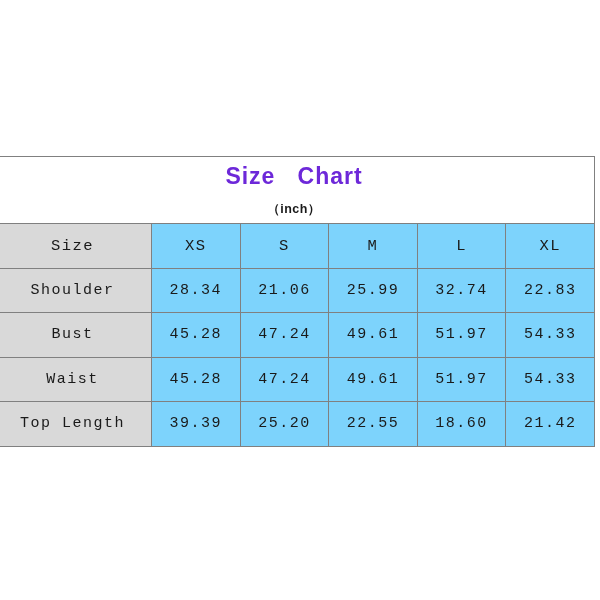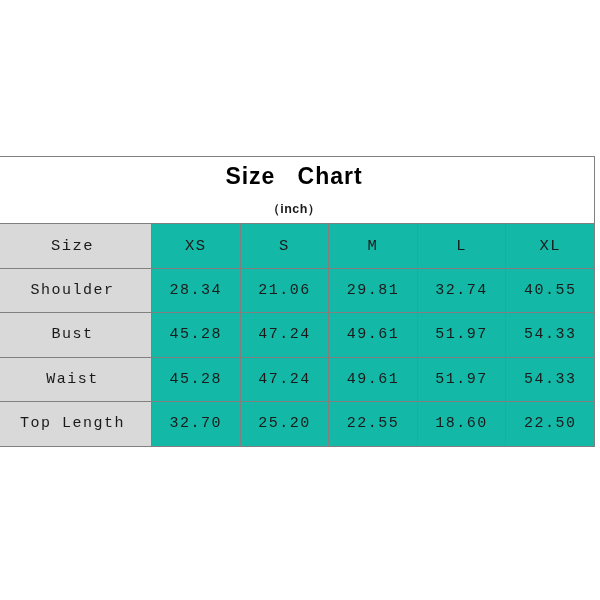--- a/index.html
+++ b/index.html
@@ -49,21 +49,21 @@
     align-items: center;
     justify-content: center;
     height: 66px;
     gap: 2px;
   }
   .chart-title {
     font-family: "Liberation Sans", "DejaVu Sans", sans-serif;
     font-weight: bold;
     font-size: 23px;
     letter-spacing: 1px;
-    color: #000000;
+    color: #6d28d9;
     line-height: 1.05;
     white-space: pre;
   }
   .chart-unit {
     font-family: "Liberation Sans", "DejaVu Sans", sans-serif;
     font-weight: bold;
     font-size: 12.5px;
     color: #1a1a1a;
     line-height: 1.05;
     letter-spacing: 0.5px;
@@ -79,21 +79,21 @@
     letter-spacing: 1.5px;
   }
 
   td.label-cell {
     background: #d9d9d9;
     font-size: 15px;
     letter-spacing: 1.6px;
   }
 
   td.value-cell {
-    background: #14b8a6;
+    background: #7dd3fc;
     font-size: 14px;
     letter-spacing: 1.2px;
   }
 
   tr.head-row td.label-cell,
   tr.head-row td.value-cell {
     font-size: 15.5px;
   }
 
   
@@ -129,23 +129,23 @@
         <td class="value-cell">S</td>
         <td class="value-cell">M</td>
         <td class="value-cell">L</td>
         <td class="value-cell">XL</td>
       </tr>
 
       <tr class="data-row">
         <td class="label-cell">Shoulder</td>
         <td class="value-cell">28.34</td>
         <td class="value-cell">21.06</td>
-        <td class="value-cell">29.81</td>
+        <td class="value-cell">25.99</td>
         <td class="value-cell">32.74</td>
-        <td class="value-cell">40.55</td>
+        <td class="value-cell">22.83</td>
       </tr>
 
       <tr class="data-row">
         <td class="label-cell">Bust</td>
         <td class="value-cell">45.28</td>
         <td class="value-cell">47.24</td>
         <td class="value-cell">49.61</td>
         <td class="value-cell">51.97</td>
         <td class="value-cell">54.33</td>
       </tr>
@@ -154,21 +154,21 @@
         <td class="label-cell">Waist</td>
         <td class="value-cell">45.28</td>
         <td class="value-cell">47.24</td>
         <td class="value-cell">49.61</td>
         <td class="value-cell">51.97</td>
         <td class="value-cell">54.33</td>
       </tr>
 
       <tr class="data-row">
         <td class="label-cell">Top Length</td>
-        <td class="value-cell">32.70</td>
+        <td class="value-cell">39.39</td>
         <td class="value-cell">25.20</td>
         <td class="value-cell">22.55</td>
         <td class="value-cell">18.60</td>
-        <td class="value-cell">22.50</td>
+        <td class="value-cell">21.42</td>
       </tr>
     </tbody>
   </table>
 </div>
 
 </body></html>

